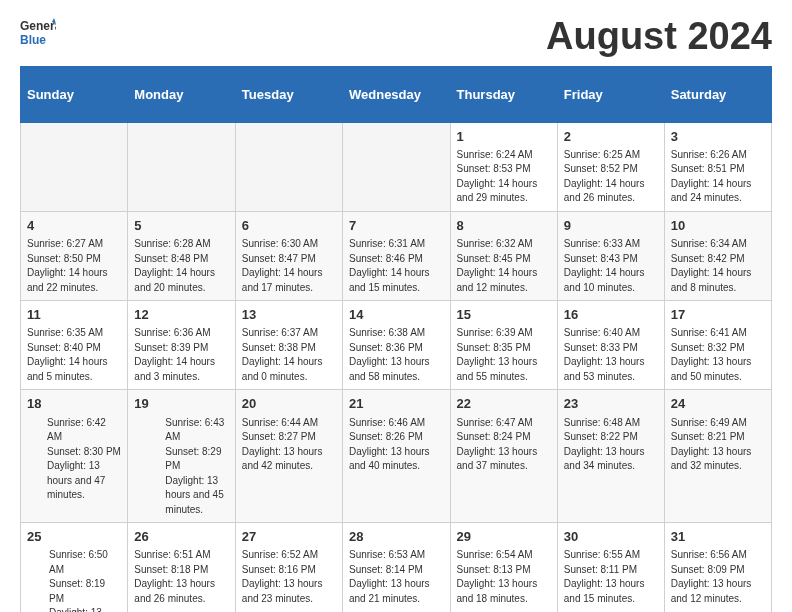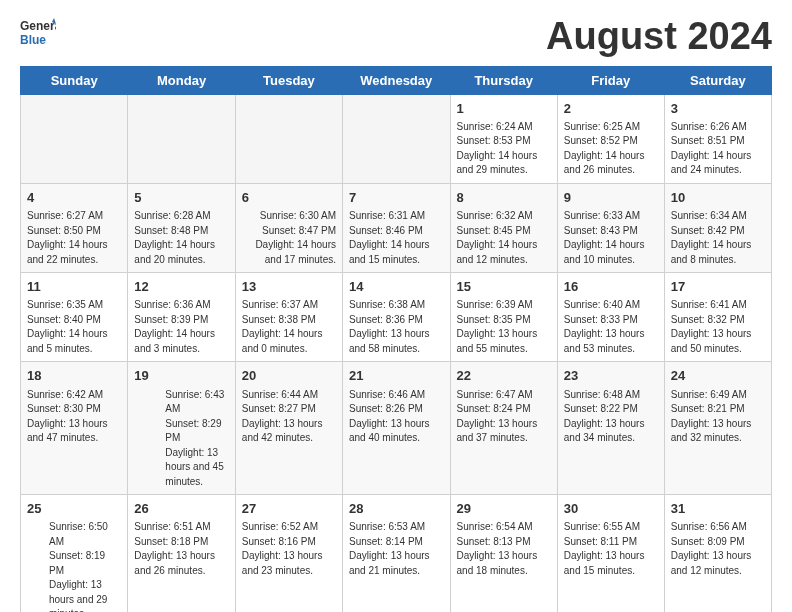--- a/index.html
+++ b/index.html
@@ -37,22 +37,22 @@
     .calendar {
       width: 100%;
       border-collapse: collapse;
       border: 1px solid #ccc;
     }
     .calendar th {
       background: #2a6db5;
       color: #fff;
       font-size: 13px;
       font-weight: bold;
-      padding: 6px 6px;
-      text-align: center;
+      padding: 20px 6px;
+      text-align: left;
       border: 1px solid #2a6db5;
     }
     .calendar td {
       vertical-align: top;
       border: 1px solid #d0d0d0;
       padding: 5px 6px;
       width: 108px;
       min-height: 80px;
       background: #fff;
       font-size: 10.5px;
@@ -144,21 +144,21 @@
 Daylight: 14 hours and 22 minutes.</div>
         </td>
         <td>
           <div class="day-number">5</div>
           <div class="day-info" style="white-space: pre-line;">Sunrise: 6:28 AM
 Sunset: 8:48 PM
 Daylight: 14 hours and 20 minutes.</div>
         </td>
         <td>
           <div class="day-number">6</div>
-          <div class="day-info" style="white-space: pre-line; text-align: right;">Sunrise: 6:30 AM
+          <div class="day-info" style="white-space: pre-line;">Sunrise: 6:30 AM
 Sunset: 8:47 PM
 Daylight: 14 hours and 17 minutes.</div>
         </td>
         <td>
           <div class="day-number">7</div>
           <div class="day-info" style="white-space: pre-line;">Sunrise: 6:31 AM
 Sunset: 8:46 PM
 Daylight: 14 hours and 15 minutes.</div>
         </td>
         <td>
@@ -220,21 +220,21 @@
         <td>
           <div class="day-number">17</div>
           <div class="day-info" style="white-space: pre-line;">Sunrise: 6:41 AM
 Sunset: 8:32 PM
 Daylight: 13 hours and 50 minutes.</div>
         </td>
       </tr>
       <tr>
         <td>
           <div class="day-number">18</div>
-          <div class="day-info" style="white-space: pre-line;">Sunrise: 6:42 AM
+          <div class="day-info" style="white-space: pre-line; margin-left: 20px;">Sunrise: 6:42 AM
 Sunset: 8:30 PM
 Daylight: 13 hours and 47 minutes.</div>
         </td>
         <td>
           <div class="day-number">19</div>
           <div class="day-info" style="white-space: pre-line; margin-left: 31px;">Sunrise: 6:43 AM
 Sunset: 8:29 PM
 Daylight: 13 hours and 45 minutes.</div>
         </td>
         <td>

